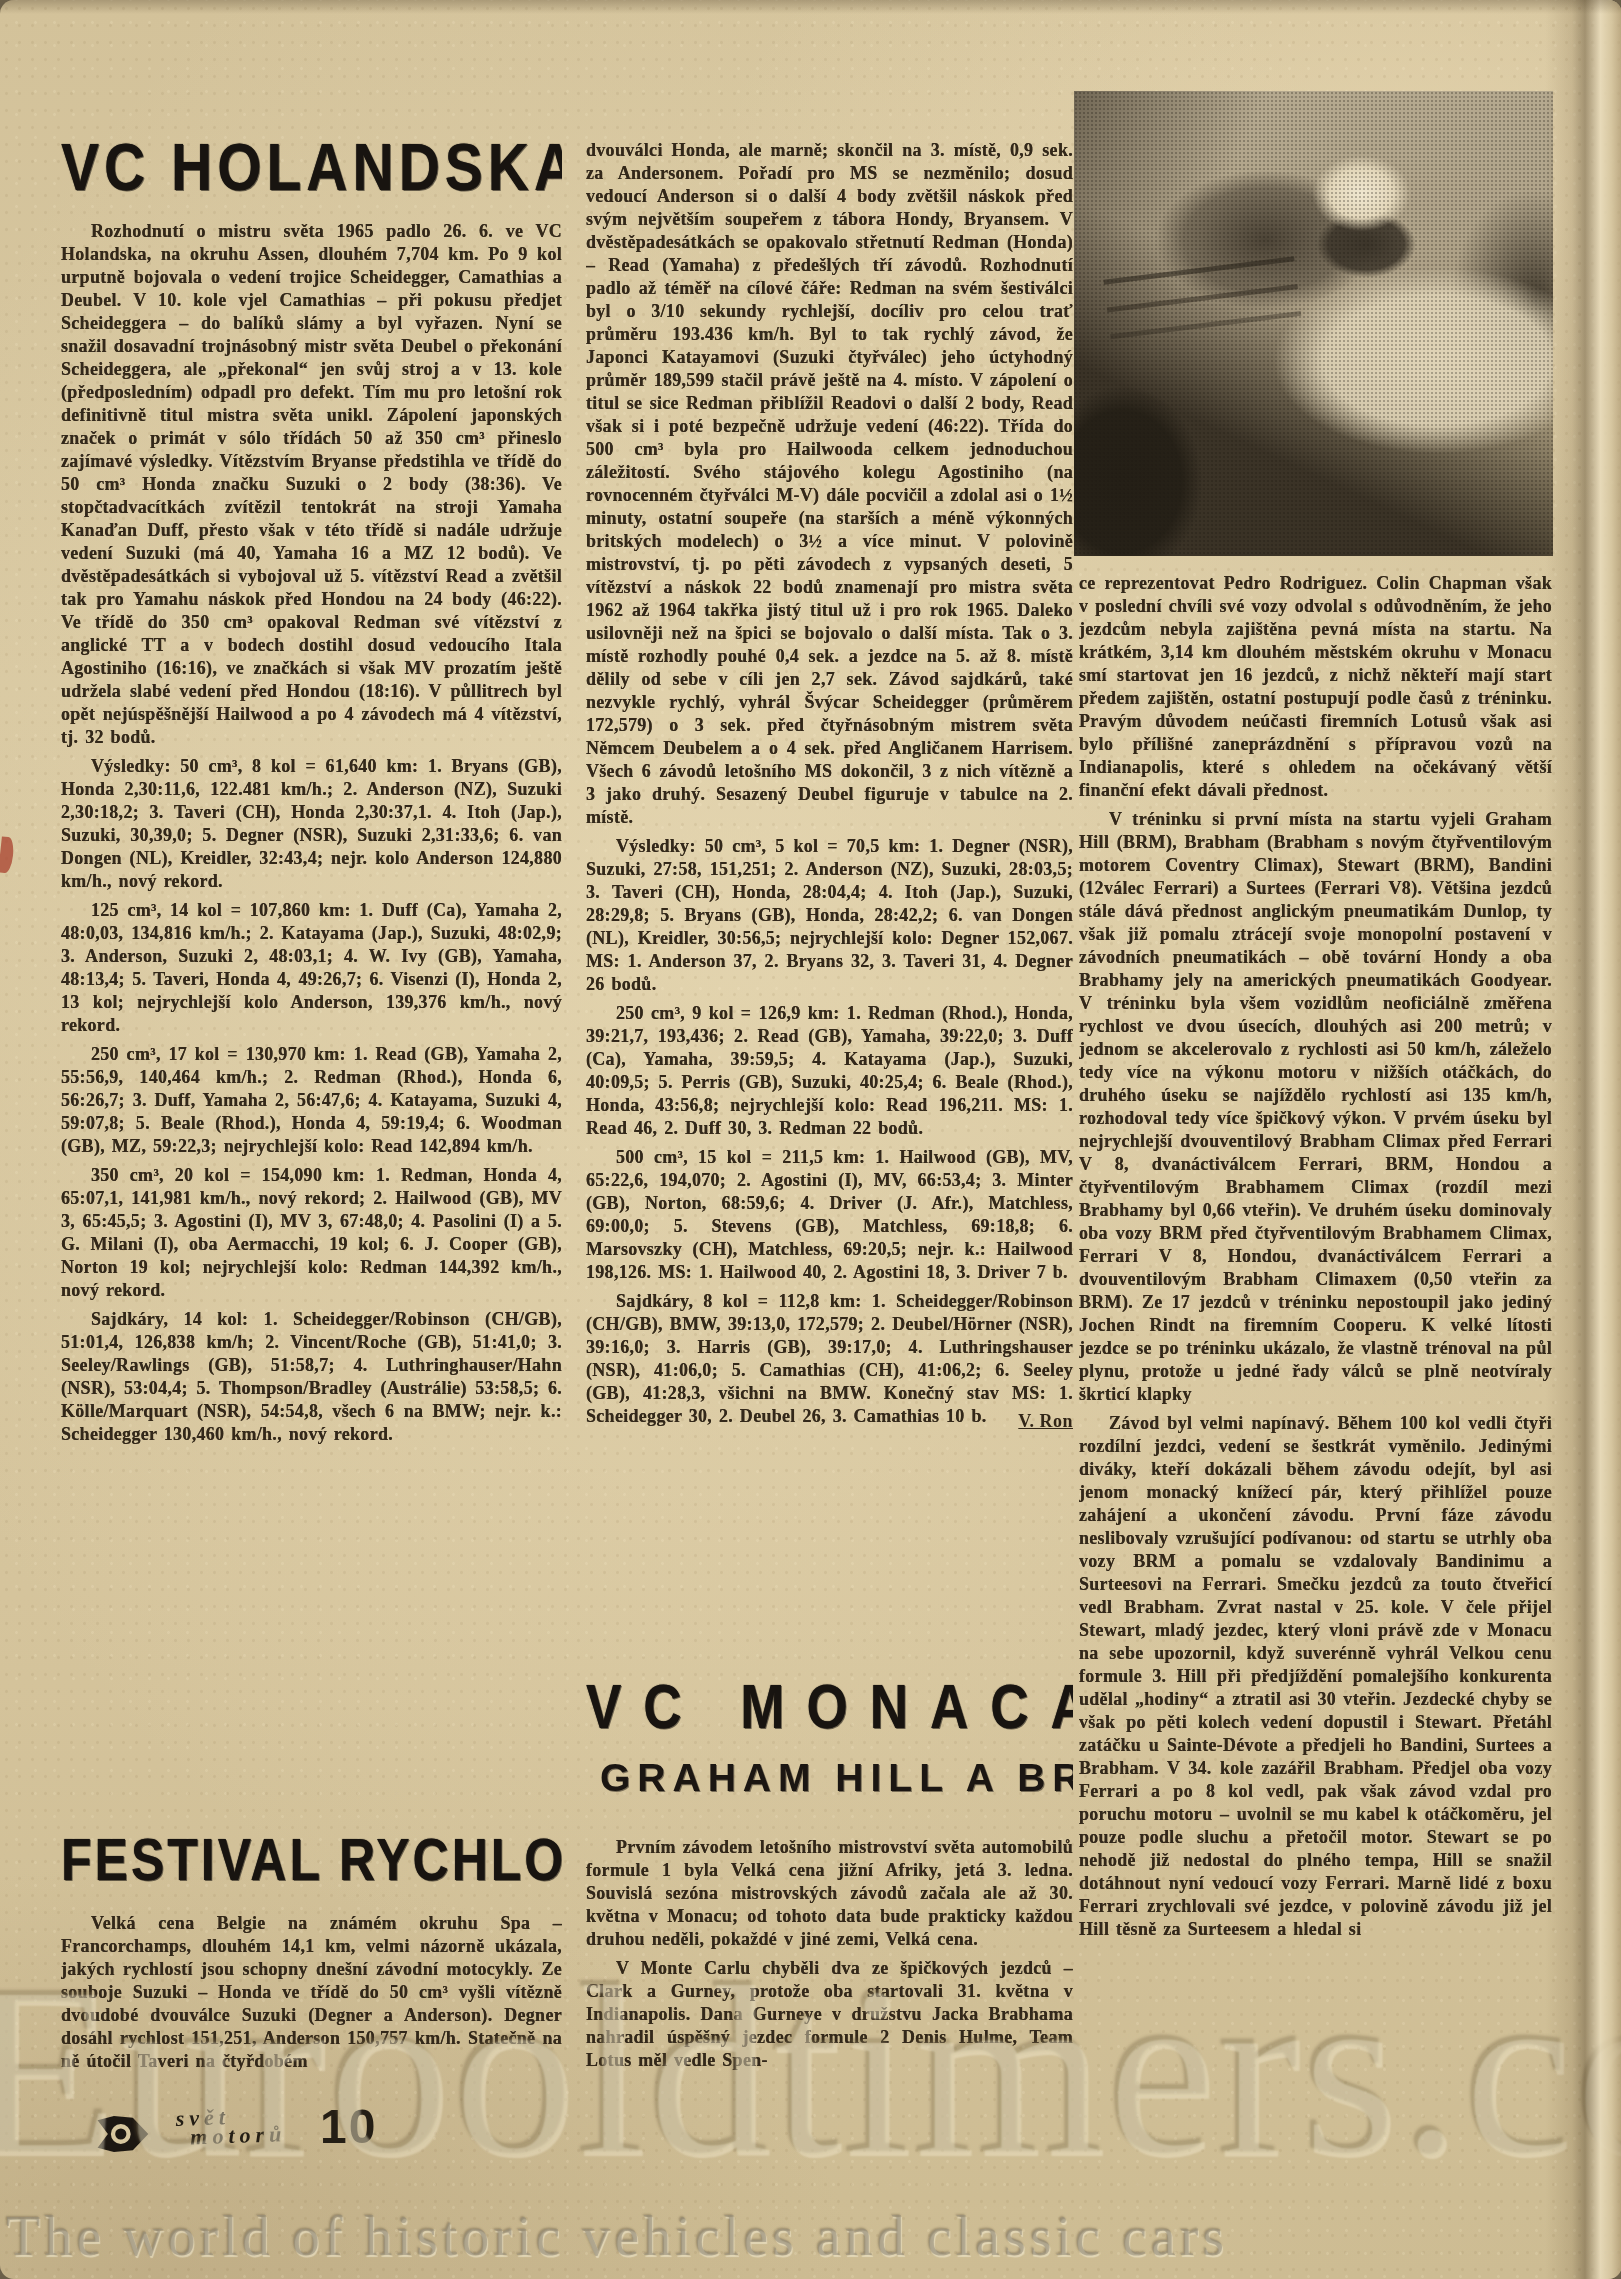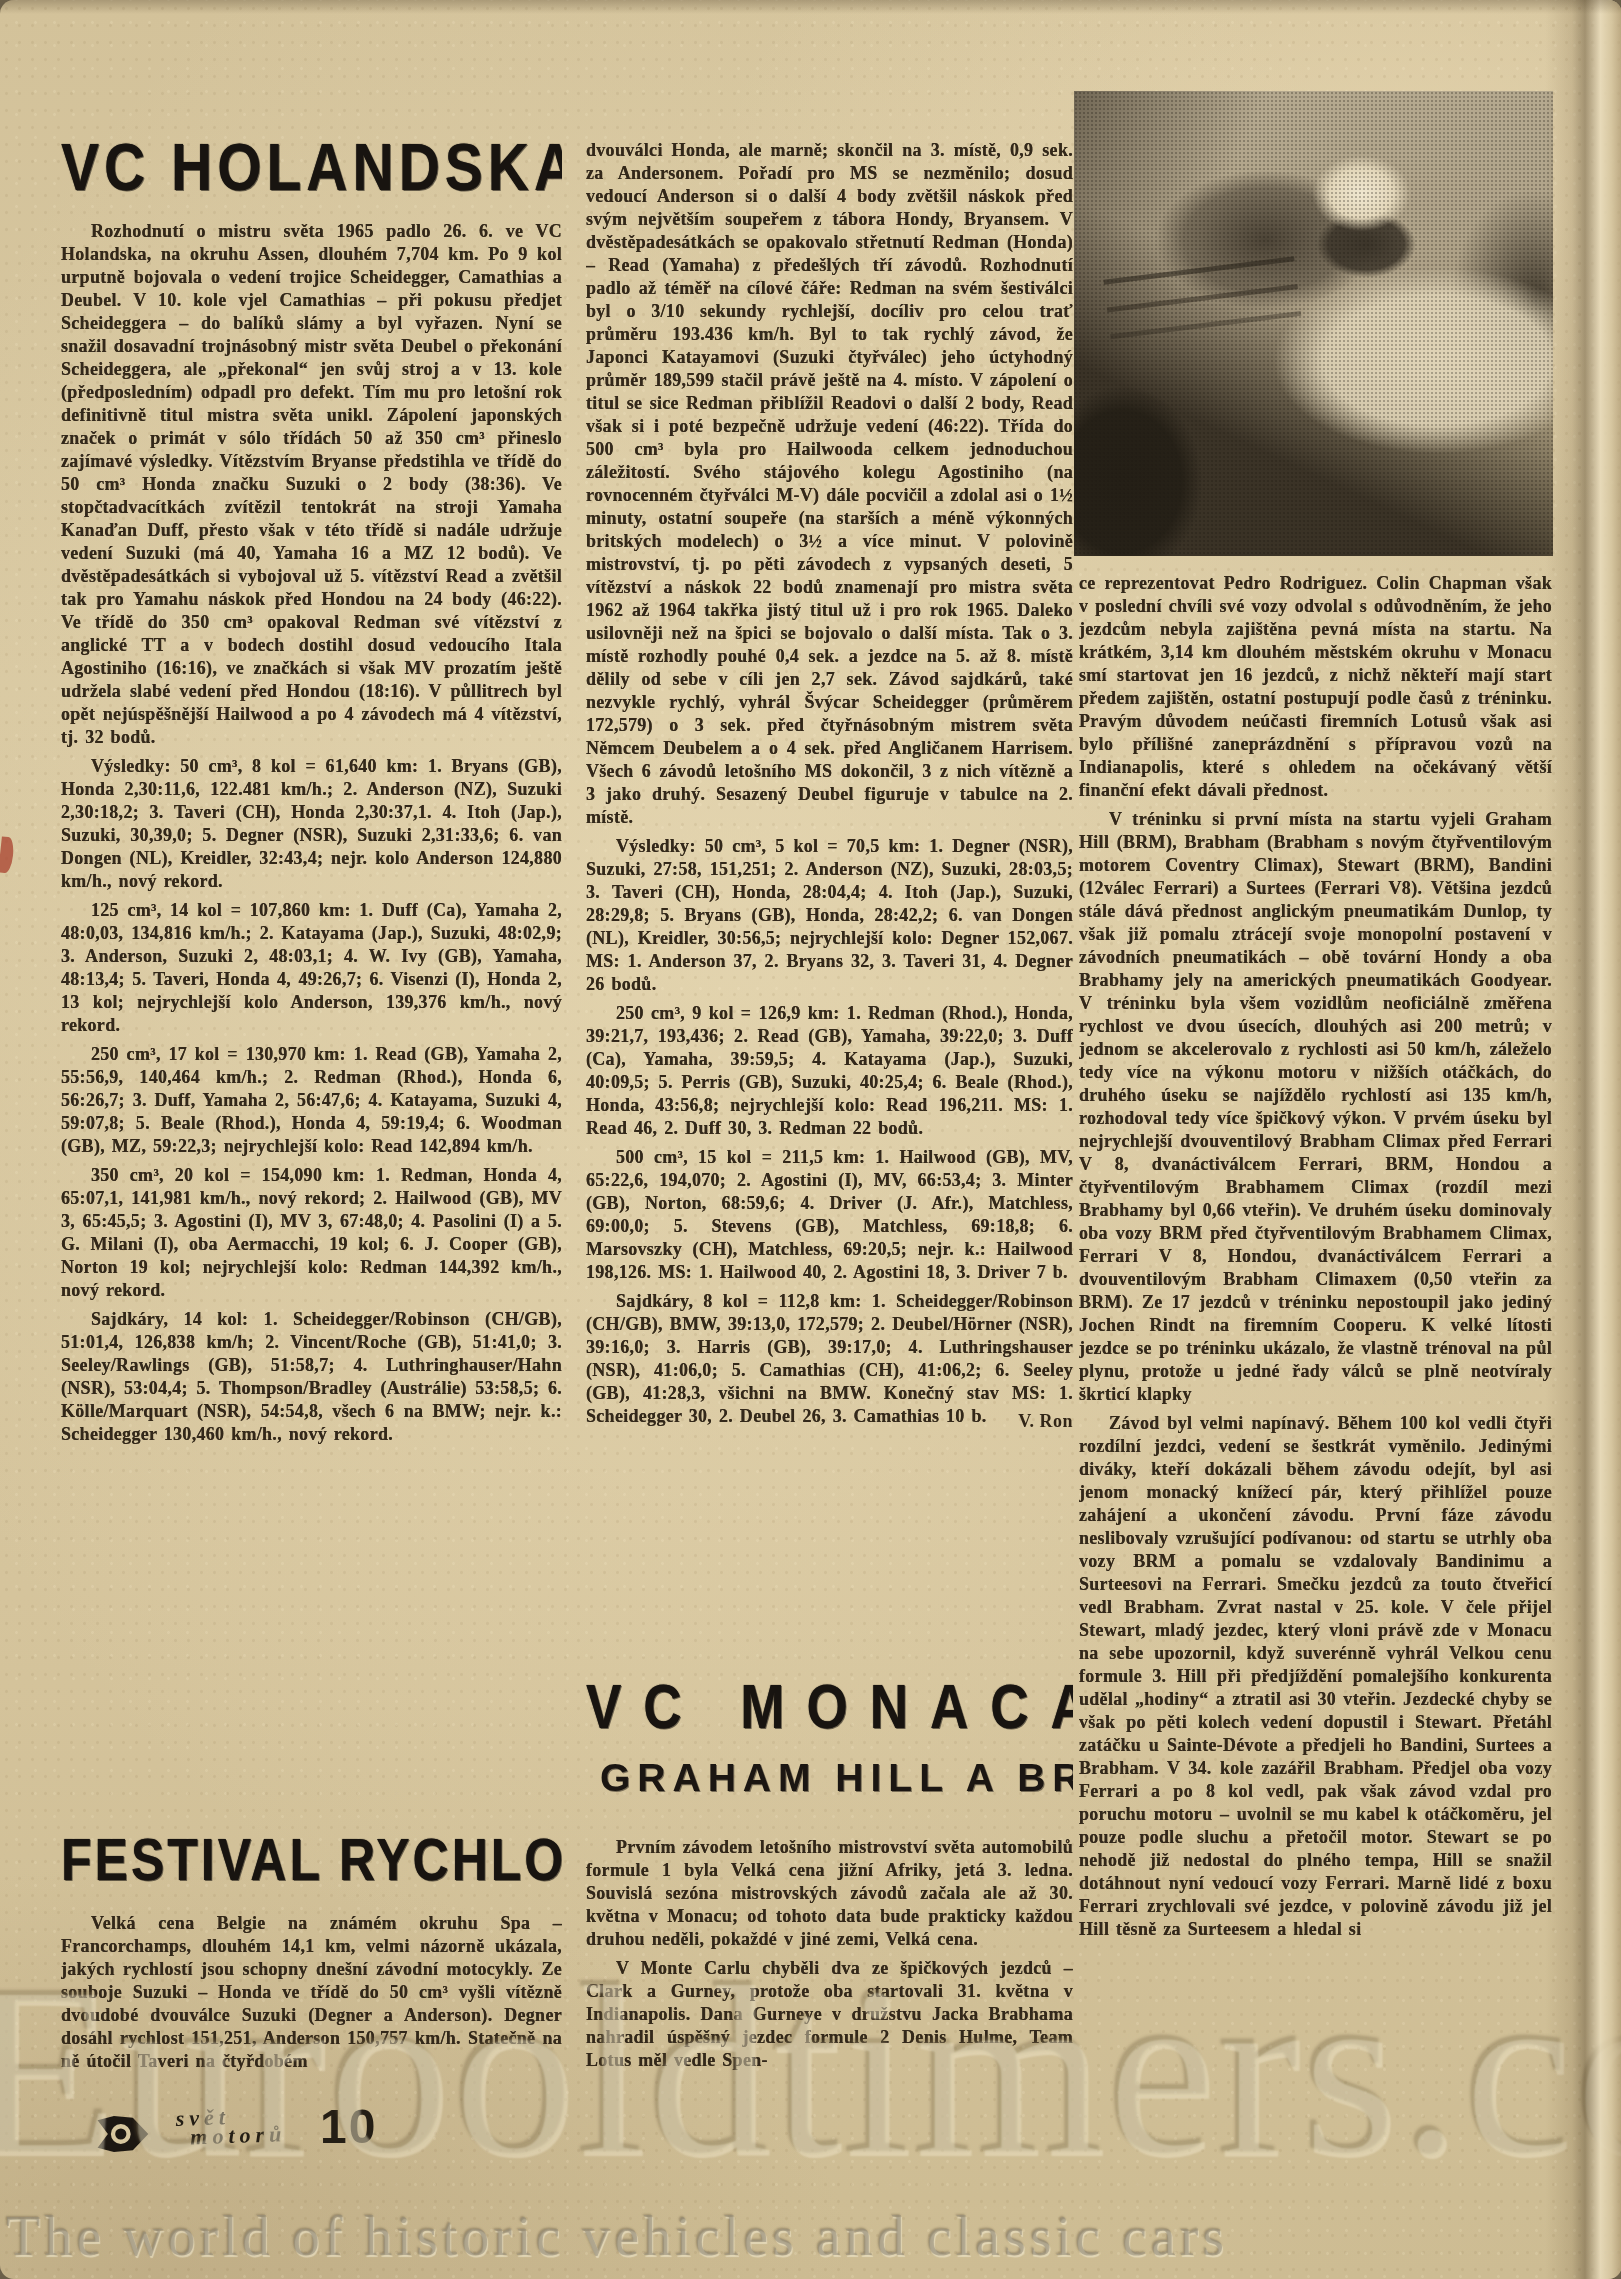--- a/index.html
+++ b/index.html
@@ -43,21 +43,21 @@
     transform:scaleY(1.18);transform-origin:left top;white-space:nowrap;
     text-shadow:1px 1px 0 rgba(24,20,16,.55), 0 0 1px rgba(24,20,16,.9);
   }
   .headline-festival{font-size:50px;letter-spacing:3px;margin:0 0 32px 0;}
   .headline-monaca{font-size:53px;letter-spacing:22px;margin:0 0 28px 0;}
   .subhead{
     font-family:"Liberation Sans", sans-serif;font-weight:bold;color:#1b1612;
     font-size:39px;letter-spacing:7px;margin:0 0 36px 14px;white-space:nowrap;
     text-shadow:1px 1px 0 rgba(27,22,18,.5);
   }
-  .signature{font-size:18px;font-weight:bold;text-align:right;margin-top:-23px;letter-spacing:0.5px;}
+  .signature{font-size:18px;font-weight:bold;text-align:right;margin-top:-23px;letter-spacing:0.5px;text-decoration:underline;}
 
   
   .photo{
     position:absolute;left:1074px;top:91px;width:479px;height:465px;
     background:
       radial-gradient(ellipse 79px 61px at 60% 22%, #efe6cf 0%, #e3d7ba 40%, rgba(0,0,0,0) 62%),
       radial-gradient(ellipse 69px 46px at 61% 33%, #3c352a 0%, rgba(60,53,42,.85) 55%, rgba(0,0,0,0) 72%),
       radial-gradient(ellipse 149px 94px at 40% 32%, rgba(66,58,46,.9) 0%, rgba(66,58,46,.5) 55%, rgba(0,0,0,0) 74%),
       radial-gradient(ellipse 228px 129px at 76% 58%, #dfd3b6 0%, rgba(223,211,182,.9) 50%, rgba(0,0,0,0) 72%),
       radial-gradient(ellipse 119px 158px at 96% 45%, rgba(52,45,34,.85) 0%, rgba(0,0,0,0) 70%),

